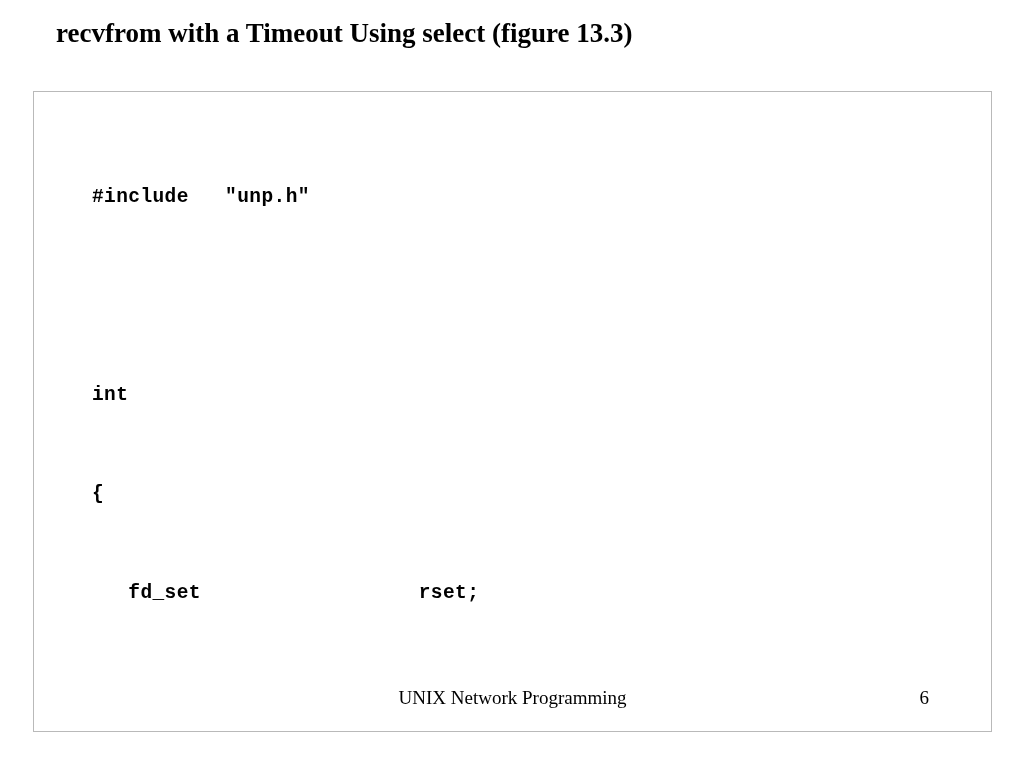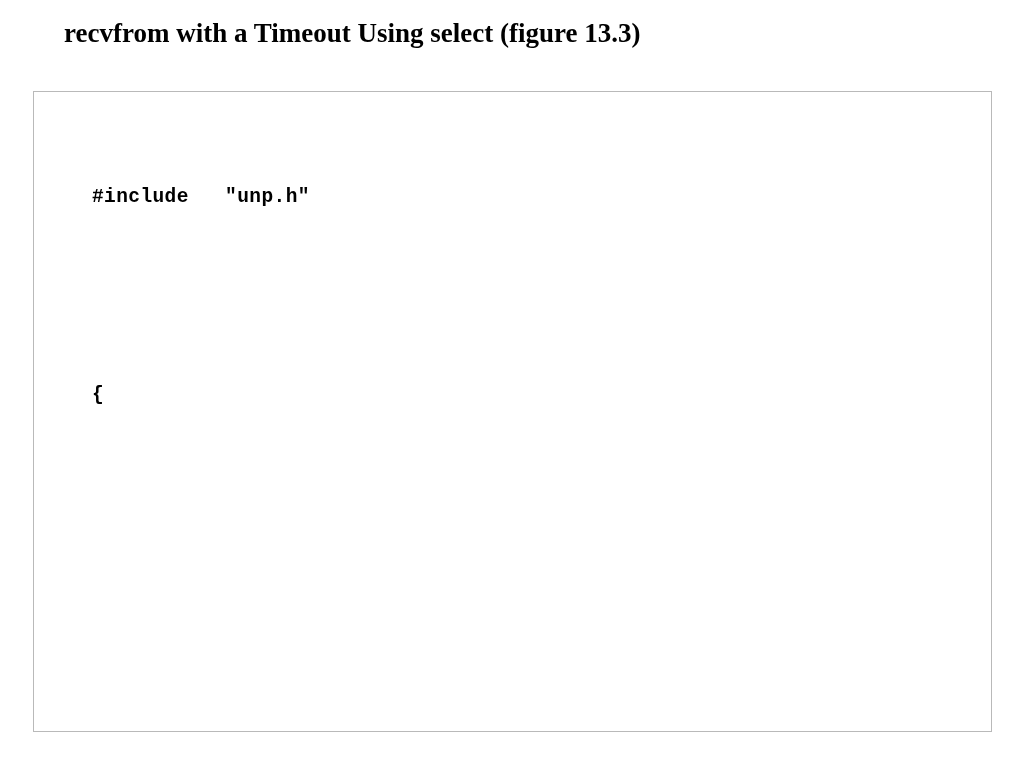--- a/index.html
+++ b/index.html
@@ -15,21 +15,21 @@
   }
   .slide {
     position: relative;
     width: 1024px;
     height: 768px;
     background: #ffffff;
     box-sizing: border-box;
   }
   .slide-title {
     position: absolute;
-    left: 64px;
+    left: 56px;
     top: 18px;
     width: 900px;
     font-family: "Liberation Serif", serif;
     font-size: 27px;
     font-weight: bold;
     color: #000000;
     letter-spacing: 0px;
     white-space: nowrap;
   }
   .content-box {
@@ -92,29 +92,35 @@
 
 <div class="slide">
 
   <div class="slide-title">recvfrom with a Timeout Using select (figure 13.3)</div>
 
   <div class="content-box">
 
     <div class="code-block">
       <div class="code-line">#include   "unp.h"</div>
       <div class="code-line blank"></div>
+      <div class="code-line">int</div>
       <div class="code-line">{</div>
+      <div class="code-line">   fd_set                  rset;</div>
       
       
       
       
       
       
       
       
       
       
       
     </div>
 
+    <div class="footer">
+      <div class="footer-center">UNIX Network Programming</div>
+      <div class="footer-page">6</div>
+    </div>
 
   </div>
 </div>
 
 </body></html>

